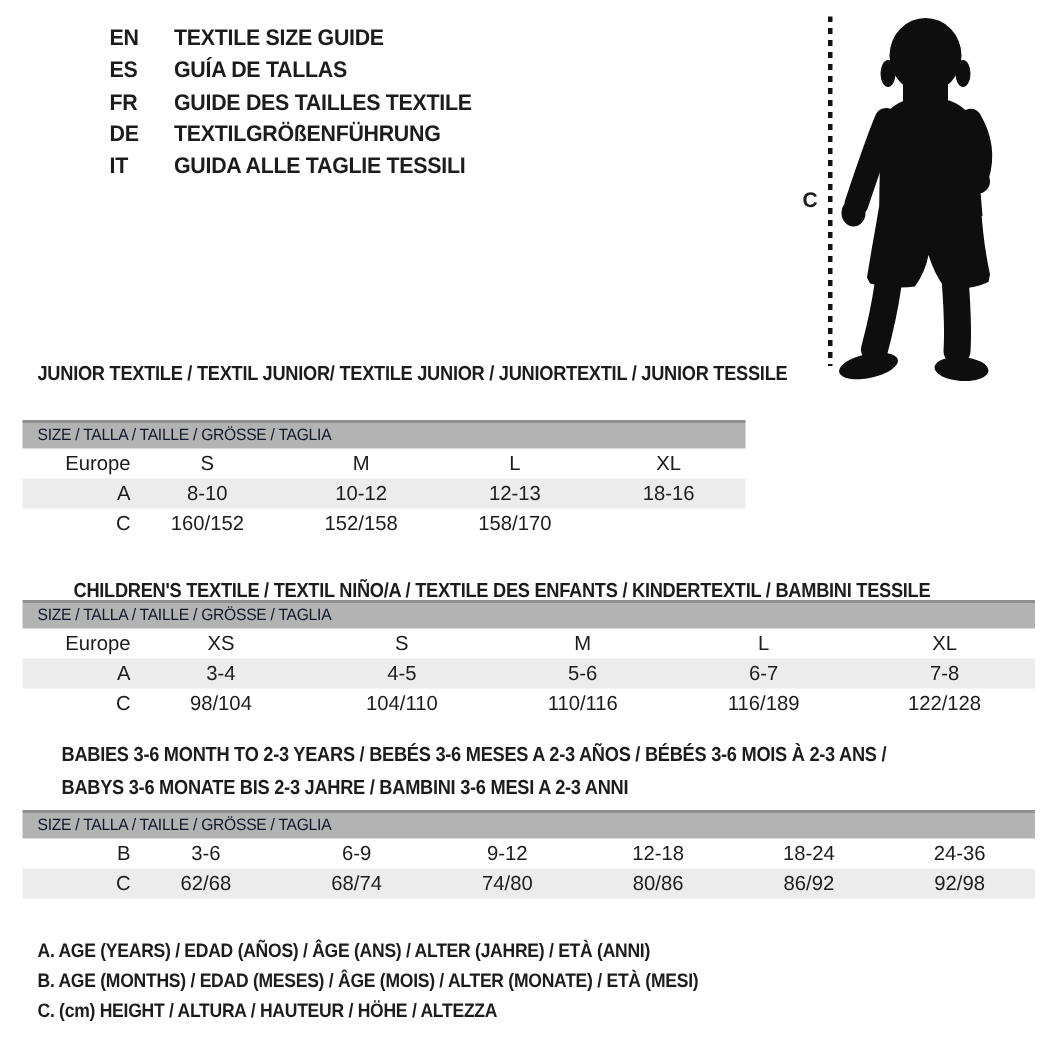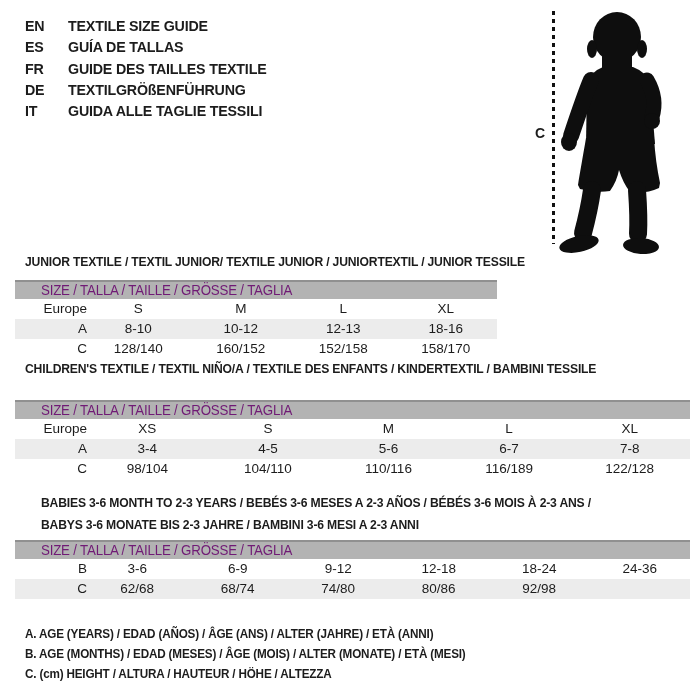--- a/index.html
+++ b/index.html
@@ -7,36 +7,36 @@
     position:relative;width:700px;height:700px;background:#ffffff;
     font-family:"Liberation Sans",sans-serif;color:#1c1c1c;overflow:hidden;
   }
   
   .cond{transform:scaleX(0.90);transform-origin:0 50%;white-space:nowrap;display:inline-block;}
   .cond95{transform:scaleX(0.95);transform-origin:0 50%;white-space:nowrap;display:inline-block;}
 
   
   .lang-list{position:absolute;left:25px;top:15px;}
   .lang-row{display:grid;grid-template-columns:43px auto;height:21.3px;line-height:21.3px;
-    font-weight:bold;font-size:15px;letter-spacing:-0.2px;}
+    font-weight:bold;font-size:15px;letter-spacing:-0.2px;margin-left:48px;}
 
   
   .dotted-line{position:absolute;left:552px;top:11px;width:3px;height:233px;
     background:repeating-linear-gradient(to bottom,#111 0 4px,transparent 4px 8px);}
   .measure-label{position:absolute;left:535px;top:125px;font-weight:bold;font-size:14px;}
   .figure-svg{position:absolute;left:555px;top:4px;}
 
   
   .table-title{position:absolute;left:25px;font-weight:bold;font-size:13.5px;
     letter-spacing:-0.2px;line-height:22px;}
 
   
   .size-table{position:absolute;left:15px;border-top:2px solid #909090;font-size:13.5px;}
-  .t-head{height:17px;line-height:17px;background:#b3b3b3;color:#701a75;
-    padding-left:26px;font-size:14px;letter-spacing:-0.2px;white-space:nowrap;}
+  .t-head{height:17px;line-height:17px;background:#b3b3b3;color:#0f172a;
+    padding-left:10px;font-size:11px;letter-spacing:-0.2px;white-space:nowrap;}
   .t-row{display:grid;height:20px;line-height:20px;}
   .t-row.shaded{background:#ececec;}
   .t-row .rlabel{padding-left:10px;text-align:right;}
   .t-row span{text-align:center;}
   .cols4{grid-template-columns:72px repeat(4,1fr);}
   .cols5{grid-template-columns:72px repeat(5,1fr);}
   .cols6{grid-template-columns:72px repeat(6,1fr);}
 
   
   .legend{position:absolute;left:25px;top:624px;}
@@ -90,21 +90,21 @@
       <path d="M31 134 C28 152 25 168 23 181 L25 185 Q41 189 55 187 Q62 177 64 166 Q68 179 75 188 Q91 190 104 184 L105 179 C102 165 100 150 99 134 Z"></path>
 
       <path d="M37 186 C35 200 32 214 28 229" fill="none" stroke="#0e0e0e" stroke-width="18" stroke-linecap="round"></path>
       <path d="M82 186 C83 200 84 214 83 230" fill="none" stroke="#0e0e0e" stroke-width="18" stroke-linecap="round"></path>
 
       <ellipse cx="24" cy="240" rx="20" ry="8" transform="rotate(-12 24 240)"></ellipse>
       <ellipse cx="86" cy="242" rx="18" ry="8" transform="rotate(4 86 242)"></ellipse>
     </g>
   </svg>
 
-  <div class="table-title" style="top:251px;">
+  <div class="table-title" style="top:238px;">
     <span class="cond">JUNIOR TEXTILE / TEXTIL JUNIOR/ TEXTILE JUNIOR / JUNIORTEXTIL / JUNIOR TESSILE</span>
   </div>
   <div class="size-table" style="top:280px;width:482px;">
     <div class="t-head">
       <span class="cond95">SIZE / TALLA / TAILLE / GRÖSSE / TAGLIA</span>
     </div>
     <div class="t-row cols4">
       <span class="rlabel">Europe</span>
       <span>S</span>
       <span>M</span>
@@ -113,28 +113,27 @@
     </div>
     <div class="t-row cols4 shaded">
       <span class="rlabel">A</span>
       <span>8-10</span>
       <span>10-12</span>
       <span>12-13</span>
       <span>18-16</span>
     </div>
     <div class="t-row cols4">
       <span class="rlabel">C</span>
-      <span>128/140</span>
       <span>160/152</span>
       <span>152/158</span>
       <span>158/170</span>
     </div>
   </div>
 
-  <div class="table-title" style="top:358px;">
+  <div class="table-title" style="top:383px;margin-left:24px;">
     <span class="cond">CHILDREN'S TEXTILE / TEXTIL NIÑO/A / TEXTILE DES ENFANTS / KINDERTEXTIL / BAMBINI TESSILE</span>
   </div>
   <div class="size-table" style="top:400px;width:675px;">
     <div class="t-head">
       <span class="cond95">SIZE / TALLA / TAILLE / GRÖSSE / TAGLIA</span>
     </div>
     <div class="t-row cols5">
       <span class="rlabel">Europe</span>
       <span>XS</span>
       <span>S</span>
@@ -176,20 +175,21 @@
       <span>12-18</span>
       <span>18-24</span>
       <span>24-36</span>
     </div>
     <div class="t-row cols6 shaded">
       <span class="rlabel">C</span>
       <span>62/68</span>
       <span>68/74</span>
       <span>74/80</span>
       <span>80/86</span>
+      <span>86/92</span>
       <span>92/98</span>
     </div>
   </div>
 
   <div class="legend">
     <div class="legend-line">
       <span class="cond">A. AGE (YEARS) / EDAD (AÑOS) / ÂGE (ANS) / ALTER (JAHRE) / ETÀ (ANNI)</span>
     </div>
     <div class="legend-line">
       <span class="cond">B. AGE (MONTHS) / EDAD (MESES) / ÂGE (MOIS) / ALTER (MONATE) / ETÀ (MESI)</span>

